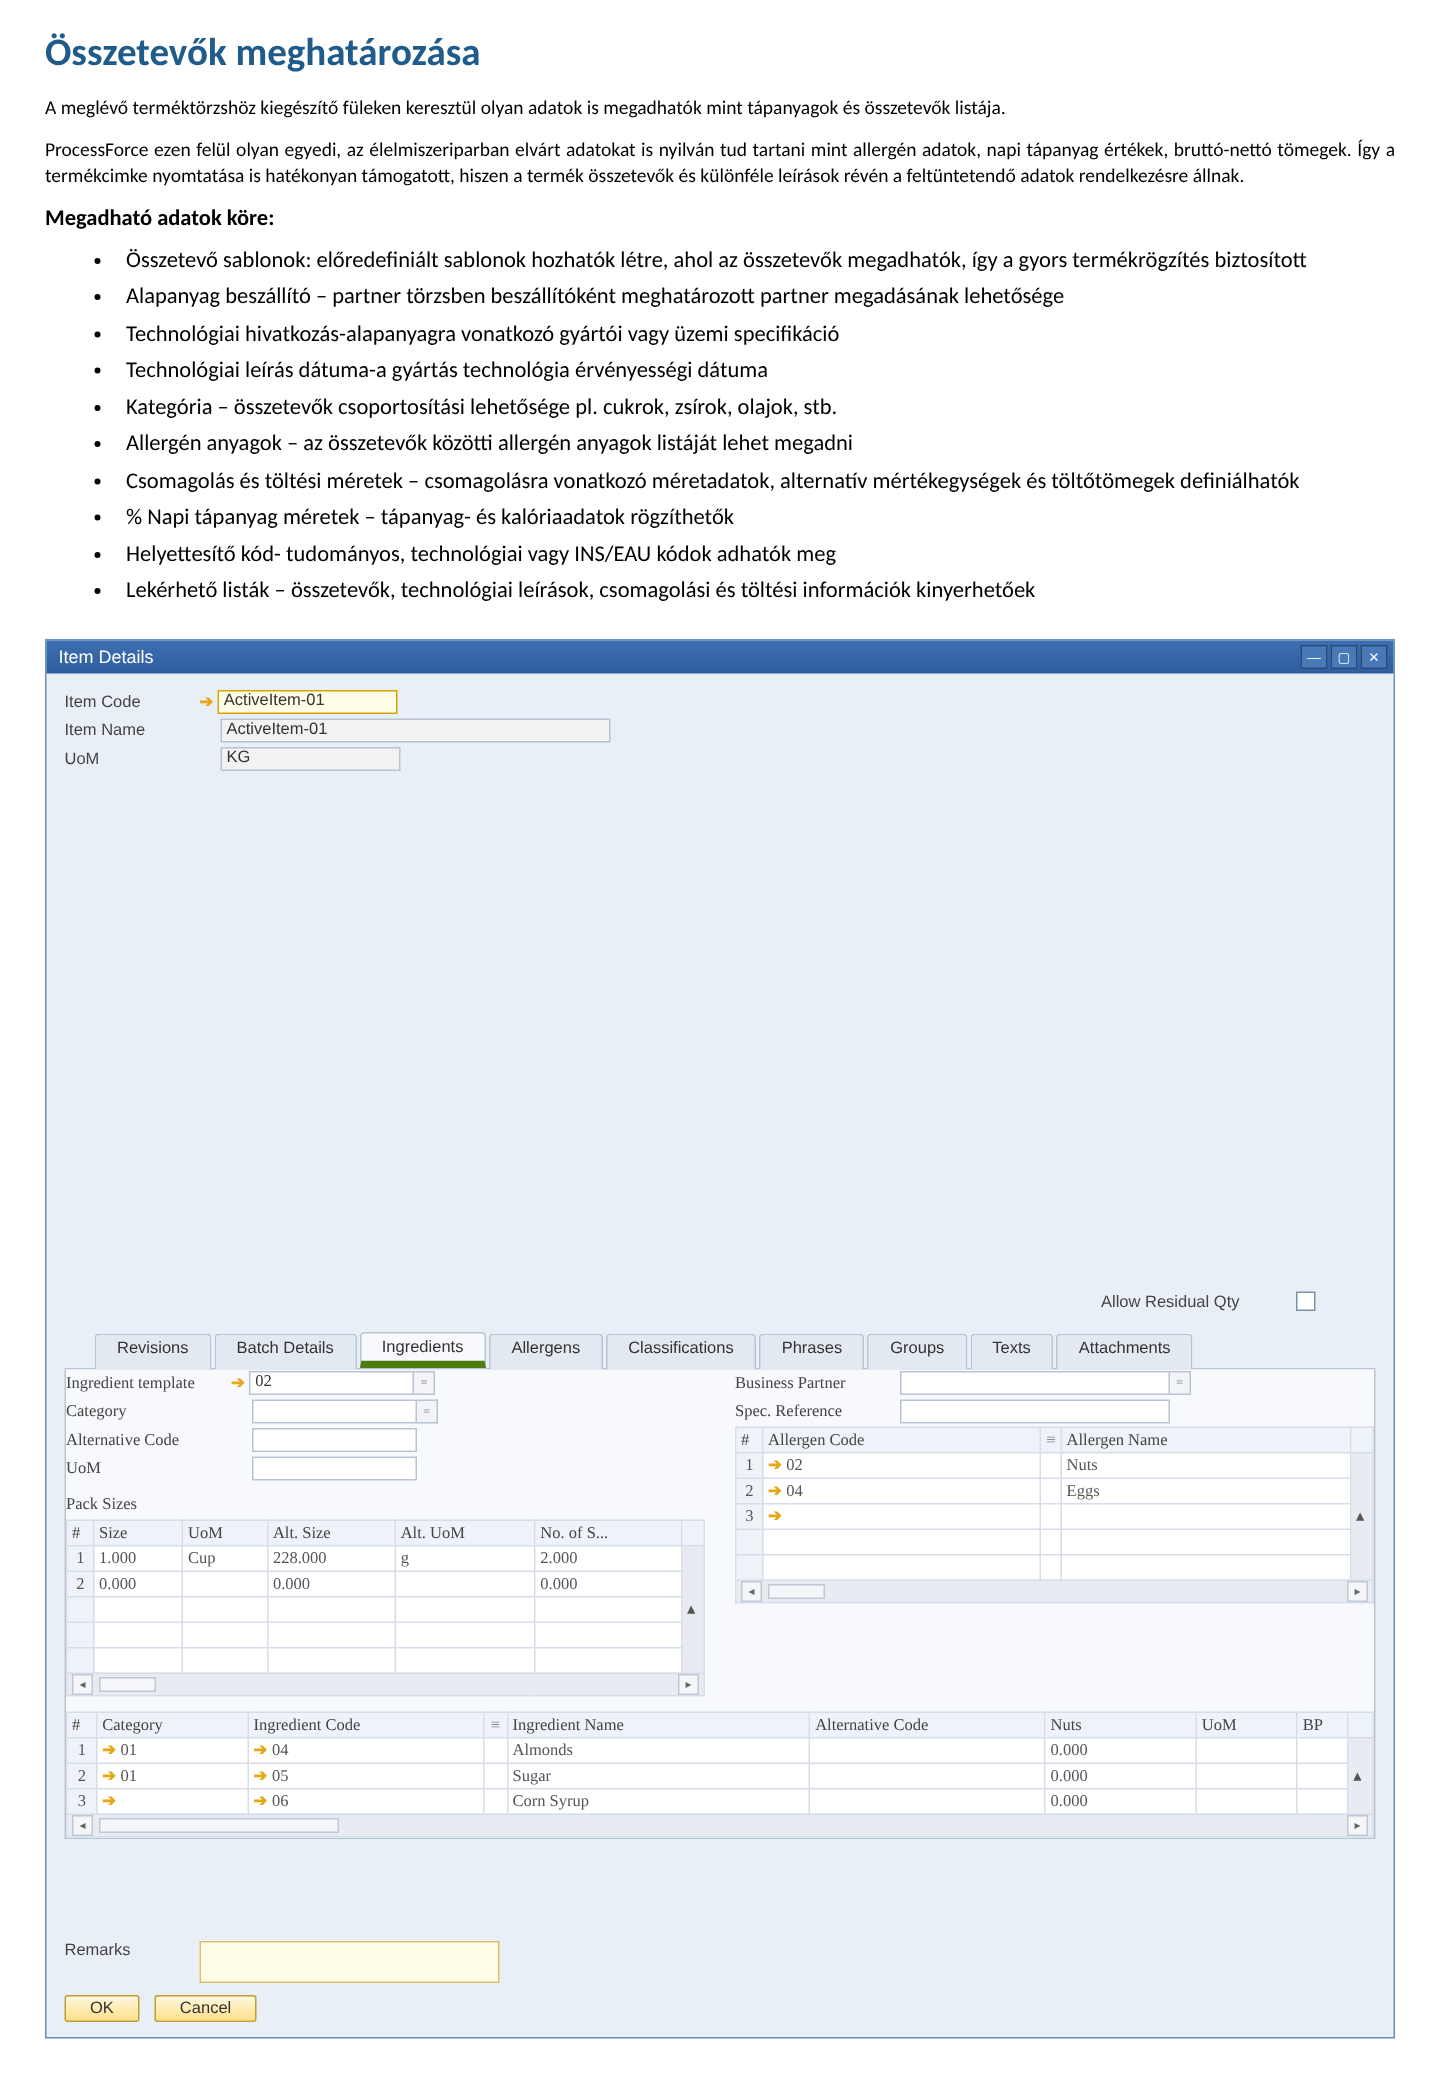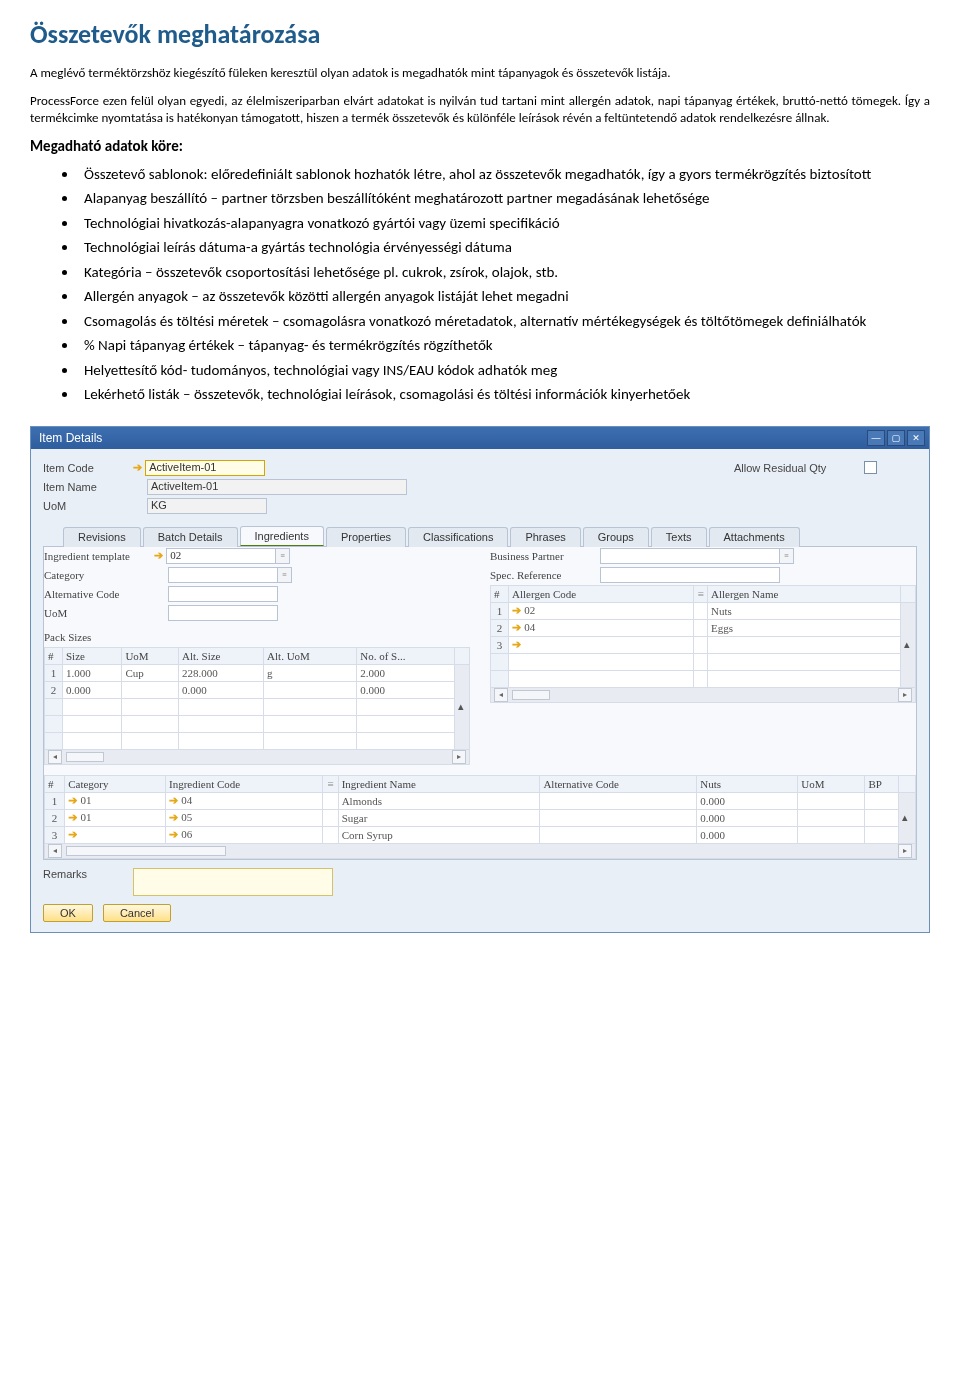--- a/index.html
+++ b/index.html
@@ -9,54 +9,54 @@
   .strong { font-weight: 700; font-size: 15px; margin-bottom: 8px; }
   ul { padding-left: 48px; margin-bottom: 20px; }
   ul li { font-size: 15px; line-height: 1.5; text-align: justify; padding-left: 6px; margin-bottom: 2px; }
 
   .app-frame { border: 1px solid #6a8fbb; background: #e9eff7; font-family: Tahoma, Arial, sans-serif; font-size: 11px; color: #333; margin-top: 18px; }
   .titlebar { background: linear-gradient(#3d6fb0, #2f5d9e); color: #fff; height: 22px; display: flex; align-items: center; padding: 0 4px 0 8px; font-size: 12px; }
   .titlebar .spacer { flex: 1; }
   .win-btn { width: 18px; height: 16px; background: #4a79b8; border: 1px solid #2a4a7a; margin-left: 2px; display: flex; align-items: center; justify-content: center; color: #fff; font-size: 9px; cursor: pointer; }
 
   .form-area { padding: 10px 12px 8px 12px; }
-  .top-fields { display: flex; gap: 40px; margin-bottom: 10px; }
+  .top-fields { display: flex; gap: 40px; margin-bottom: 10px; flex-direction: column; }
   .col-left { flex: 0 0 360px; }
   .field-row { display: flex; align-items: center; height: 18px; margin-bottom: 1px; }
   .field-lbl { width: 90px; color: #444; font-size: 11px; }
   .arrow-gold { color: #e6a817; font-size: 11px; margin-right: 3px; font-weight: bold; }
   .field-input { height: 16px; background: #fff; border: 1px solid #b8c4d4; padding: 0 3px; font-size: 11px; color: #333; }
   .field-input.sel { background: #fffde7; border: 1px solid #d6a400; }
   .field-input.ro { background: #f2f2f2; }
   .hamb { width: 14px; height: 16px; border: 1px solid #b8c4d4; border-left: none; background: #f2f4f8; display: inline-flex; align-items: center; justify-content: center; color: #888; font-size: 8px; cursor: pointer; }
   .checkbox { width: 13px; height: 13px; border: 1px solid #7a8fa8; background: #fff; display: inline-flex; align-items: center; justify-content: center; font-size: 10px; color: #2f5d9e; }
 
   .tabs { display: flex; margin-top: 8px; border-bottom: 1px solid #b8c4d4; padding-left: 20px; }
   .tab { padding: 3px 14px; font-size: 11px; color: #333; background: #e3e9f1; border: 1px solid #b8c4d4; border-bottom: none; margin-right: 2px; border-radius: 3px 3px 0 0; cursor: pointer; position: relative; top: 1px; }
-  .tab.active { background: #f7f9fc; top: 0; border-bottom: 1px solid #4d7c0f; }
+  .tab.active { background: #f7f9fc; top: 0; border-bottom: 5px solid #4d7c0f; }
 
   .tab-body { background: #f7f9fc; border: 1px solid #b8c4d4; border-top: none; padding: 0; font-family: Liberation Serif, serif; }
   .upper-grid { display: flex; gap: 20px; }
   .upper-col { flex: 1; }
 
   .tbl { width: 100%; border-collapse: collapse; background: #fff; font-size: 11px; }
   .tbl th, .tbl td { border: 1px solid #d6dde8; height: 17px; padding: 0 3px; color: #555; text-align: left; font-weight: normal; }
   .tbl th { background: #eef3f9; color: #444; }
   .tbl td.rownum { background: #eef3f9; text-align: center; width: 18px; }
   .tbl .hamb-th { width: 14px; text-align: center; color: #888; background: #eef3f9; cursor: pointer; }
   .tbl-scroll-v { width: 15px; background: #e8ecf2; }
   .tbl-scroll-cell { background: #e8ecf2; }
 
   .hslider-row td { height: 15px; background: #e8ecf2; }
   .hslider { height: 14px; display: flex; align-items: center; }
   .hbtn { width: 14px; height: 14px; background: #f4f6fa; border: 1px solid #c0c8d4; display: inline-flex; align-items: center; justify-content: center; font-size: 8px; color: #666; cursor: pointer; }
   .htrack { flex: 1; background: #e8ecf2; height: 14px; position: relative; }
   .hthumb { position: absolute; left: 4px; top: 2px; width: 38px; height: 10px; background: #f4f6fa; border: 1px solid #c0c8d4; }
 
-  .remarks-row { display: flex; align-items: flex-start; padding: 0 12px; }
+  .remarks-row { display: flex; align-items: flex-start; margin-top: 60px; padding: 0 12px; }
   .remarks-row .lbl { width: 90px; font-size: 11px; color: #444; }
   .remarks-box { width: 200px; height: 28px; background: #fffde7; border: 1px solid #d6c06a; }
 
   .btnbar { padding: 8px 12px 10px 12px; display: flex; gap: 10px; }
   .btn { padding: 2px 16px; font-size: 11px; border: 1px solid #c0a030; background: linear-gradient(#fff8e0, #ffe088); border-radius: 2px; cursor: pointer; color: #333; }
 </style>
 </head>
 <body>
 
 <h1>Összetevők meghatározása</h1>
@@ -64,21 +64,21 @@
 <p class="para">ProcessForce ezen felül olyan egyedi, az élelmiszeriparban elvárt adatokat is nyilván tud tartani mint allergén adatok, napi tápanyag értékek, bruttó-nettó tömegek. Így a termékcimke nyomtatása is hatékonyan támogatott, hiszen a termék összetevők és különféle leírások révén a feltüntetendő adatok rendelkezésre állnak.</p>
 <p class="strong">Megadható adatok köre:</p>
 <ul>
   <li>Összetevő sablonok: előredefiniált sablonok hozhatók létre, ahol az összetevők megadhatók, így a gyors termékrögzítés biztosított</li>
   <li>Alapanyag beszállító – partner törzsben beszállítóként meghatározott partner megadásának lehetősége</li>
   <li>Technológiai hivatkozás-alapanyagra vonatkozó gyártói vagy üzemi specifikáció</li>
   <li>Technológiai leírás dátuma-a gyártás technológia érvényességi dátuma</li>
   <li>Kategória – összetevők csoportosítási lehetősége pl. cukrok, zsírok, olajok, stb.</li>
   <li>Allergén anyagok – az összetevők közötti allergén anyagok listáját lehet megadni</li>
   <li>Csomagolás és töltési méretek – csomagolásra vonatkozó méretadatok, alternatív mértékegységek és töltőtömegek definiálhatók</li>
-  <li>% Napi tápanyag értékek – tápanyag- és termékrögzítés rögzíthetők</li>
+  <li>% Napi tápanyag méretek – tápanyag- és kalóriaadatok rögzíthetők</li>
   <li>Helyettesítő kód- tudományos, technológiai vagy INS/EAU kódok adhatók meg</li>
   <li>Lekérhető listák – összetevők, technológiai leírások, csomagolási és töltési információk kinyerhetőek</li>
 </ul>
 
 <div class="app-frame">
   <div class="titlebar">
     <span>Item Details</span>
     <span class="spacer"></span>
     <span class="win-btn">—</span>
     <span class="win-btn">▢</span>
@@ -109,21 +109,21 @@
           <span class="field-lbl" style="width:130px">Allow Residual Qty</span>
           <span class="checkbox"></span>
         </div>
       </div>
     </div>
 
     <div class="tabs">
       <div class="tab">Revisions</div>
       <div class="tab">Batch Details</div>
       <div class="tab active">Ingredients</div>
-      <div class="tab">Properties</div>
+      <div class="tab">Allergens</div>
       <div class="tab">Classifications</div>
       <div class="tab">Phrases</div>
       <div class="tab">Groups</div>
       <div class="tab">Texts</div>
       <div class="tab">Attachments</div>
     </div>
 
     <div class="tab-body">
       <div class="upper-grid">
 

